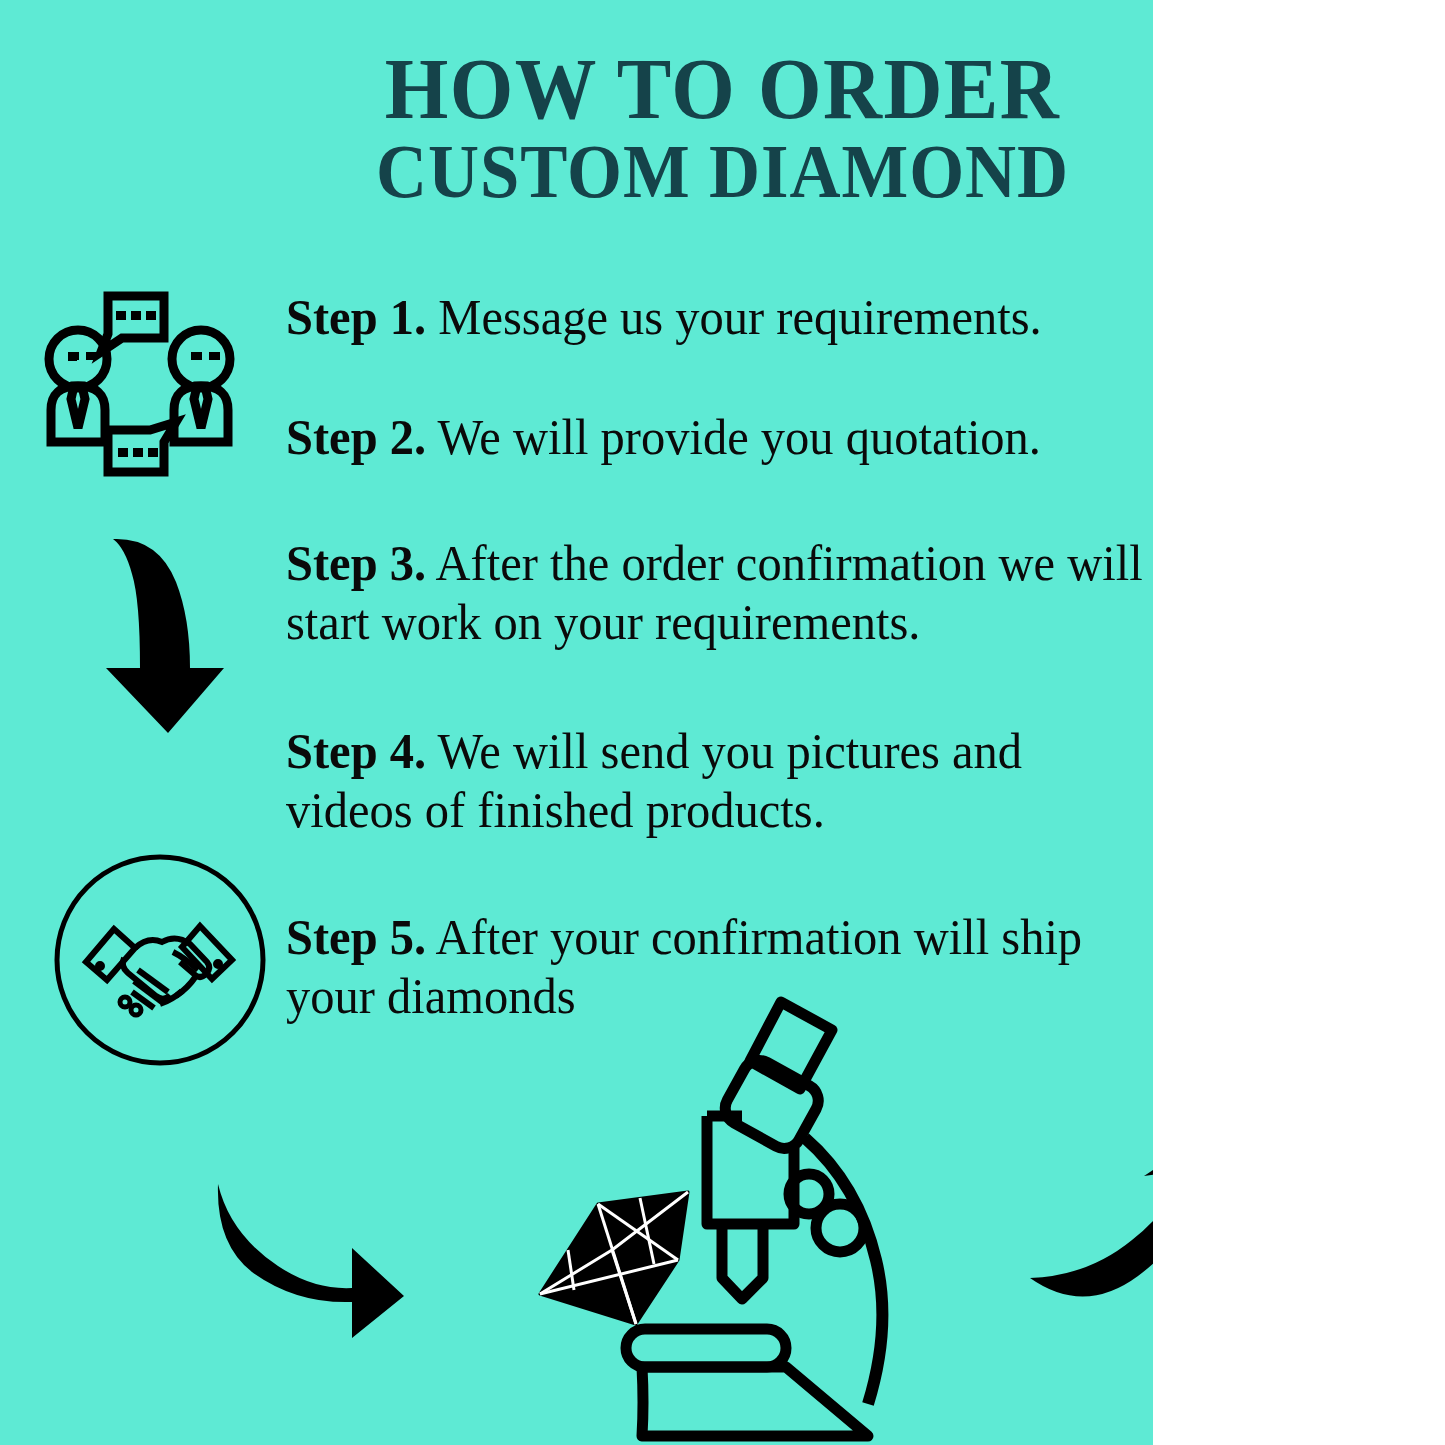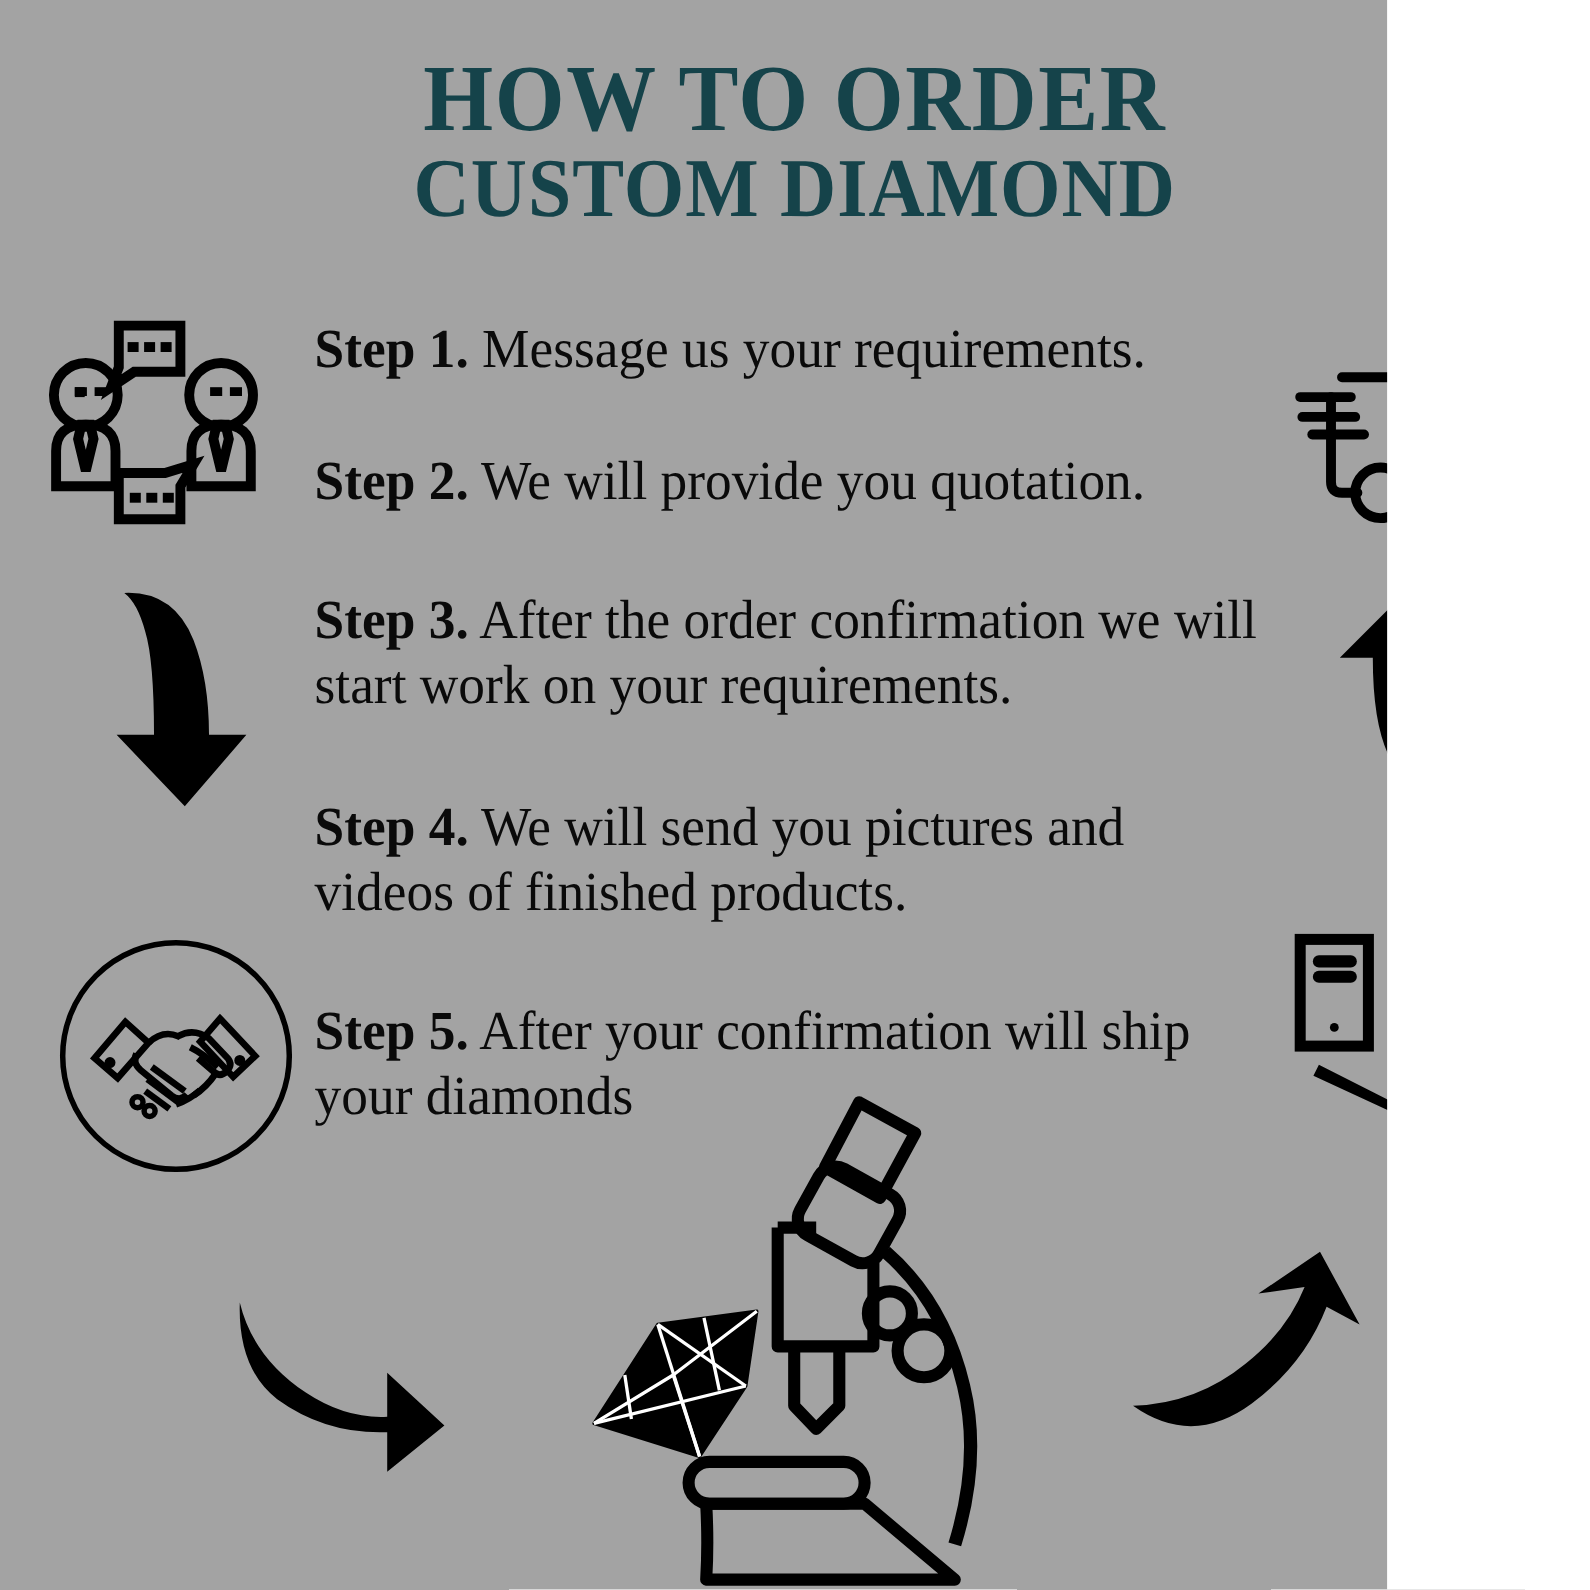--- a/index.html
+++ b/index.html
@@ -2,23 +2,23 @@
 <html><head>
 <meta charset="utf-8">
 <style>
   html, body {
     margin: 0;
     padding: 0;
     background: #ffffff;
   }
   #canvas {
     position: relative;
-    width: 1261px;
+    width: 1153px;
     height: 1445px;
-    background: #a3a3a3;
+    background: #5eead4;
     overflow: hidden;
     font-family: "Liberation Serif", "DejaVu Serif", serif;
   }
 
   
   .title-block {
     position: absolute;
     top: 48px;
     left: 0;
     width: 1445px;

